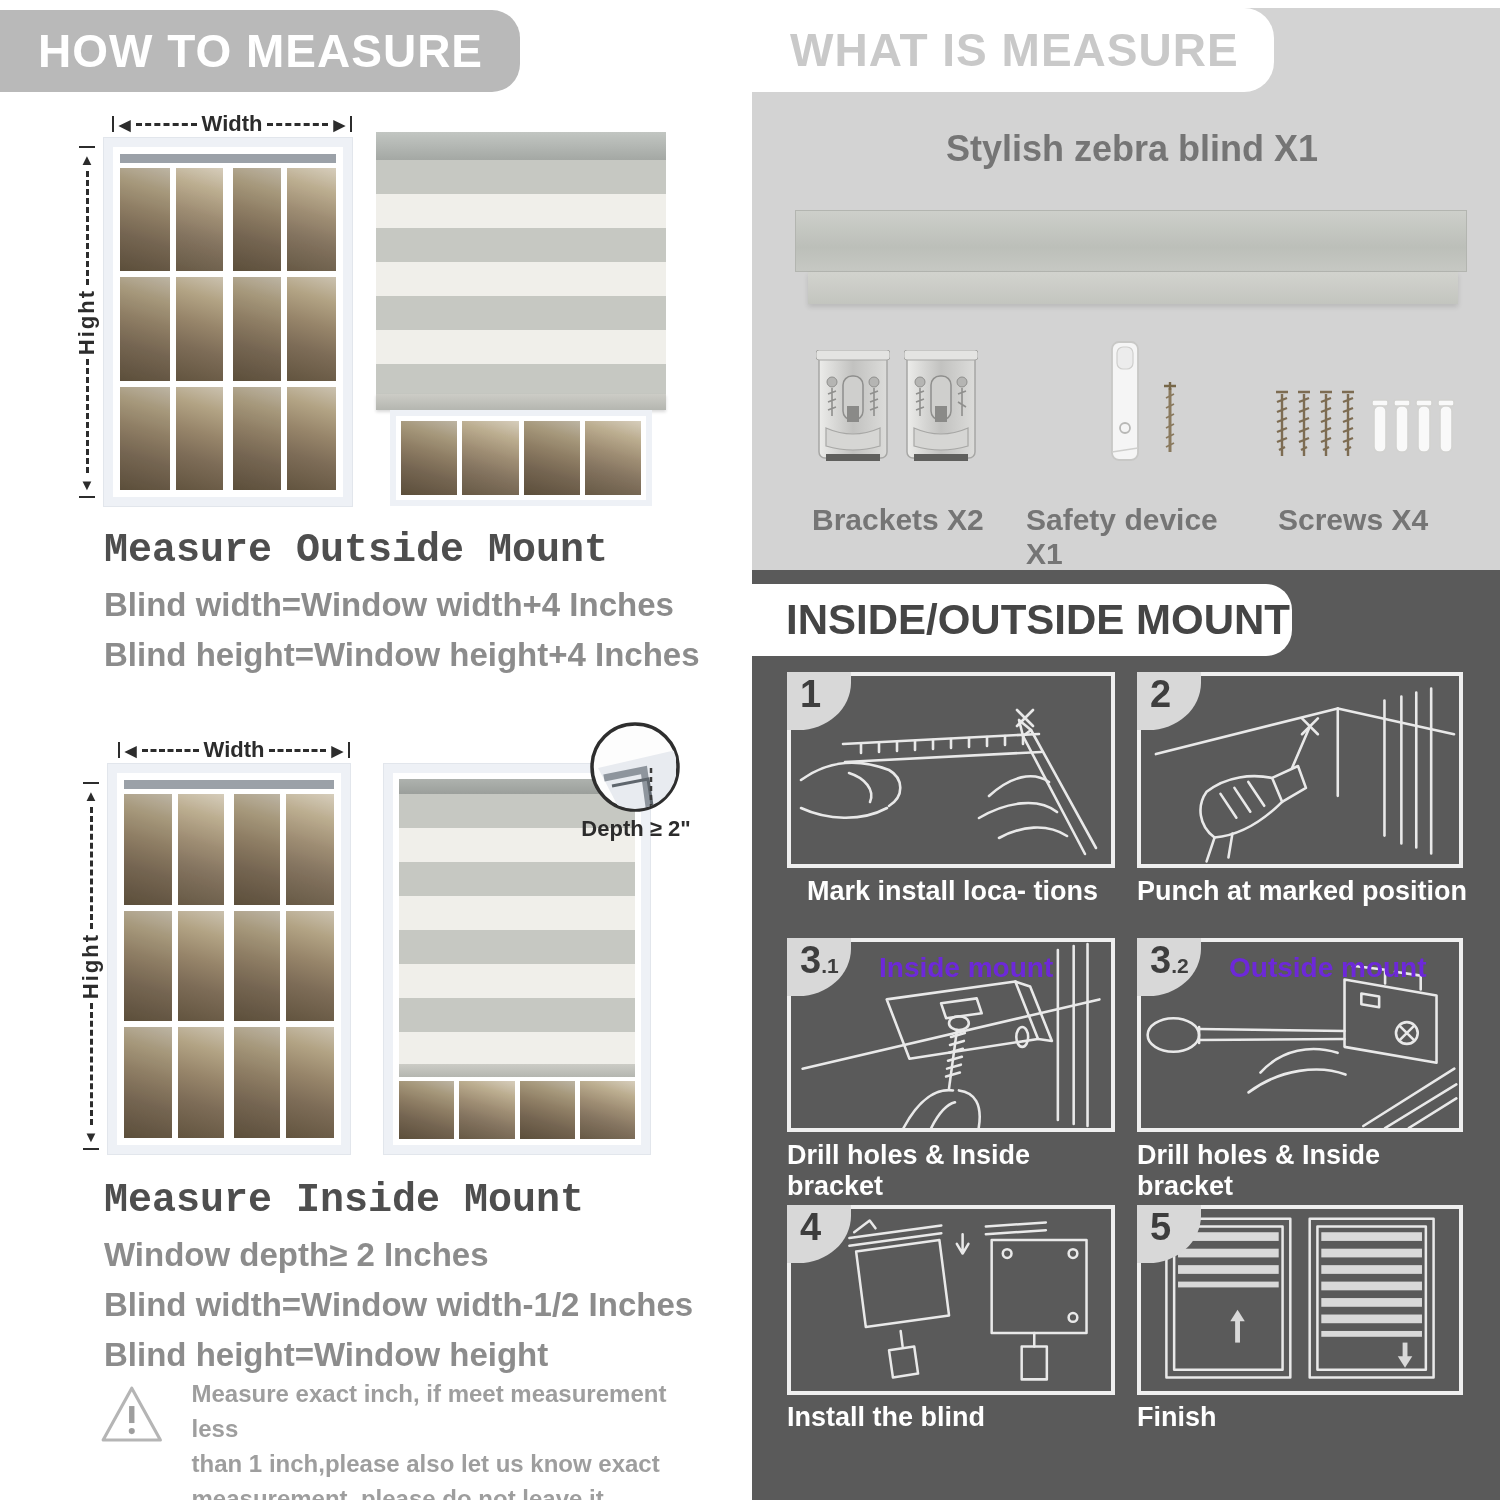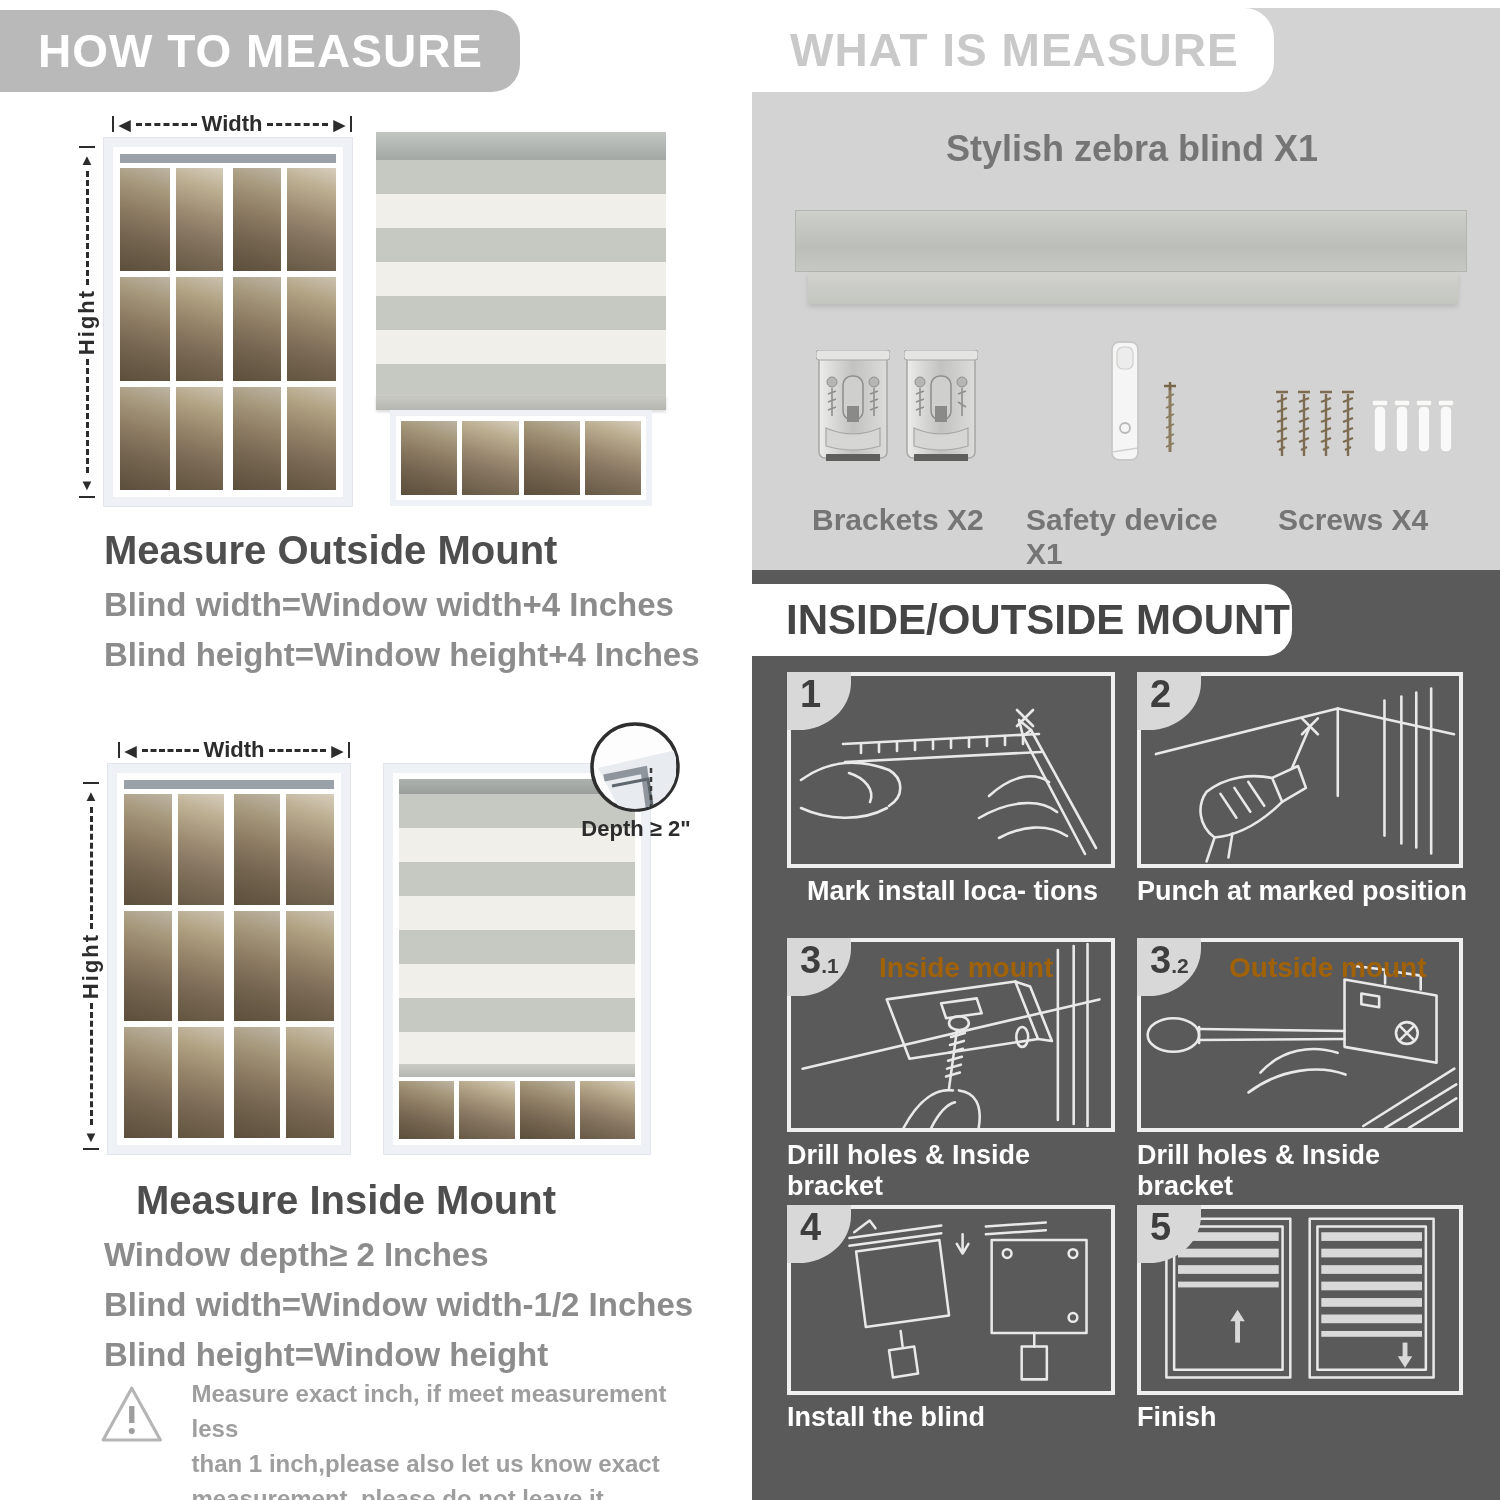--- a/index.html
+++ b/index.html
@@ -4,21 +4,21 @@
 <style>
   html,body{margin:0;padding:0;background:#fff;}
   #page{position:relative;width:1500px;height:1500px;background:#fff;overflow:hidden;
         font-family:"Liberation Sans",sans-serif;font-weight:bold;}
   .abs{position:absolute;}
 
   
   .hdr-left{left:0;top:10px;width:520px;height:82px;background:#b9b9b9;
     border-radius:0 28px 28px 0;display:flex;align-items:center;padding-left:38px;
     box-sizing:border-box;color:#ffffff;font-size:46px;letter-spacing:1px;}
-  .section-title{font-size:40px;color:#4e4e4e;}
+  .section-title{font-size:40px;color:#4e4e4e;font-family:Liberation Mono, monospace;}
   .body-line{font-size:33px;color:#8c8c8c;}
 
   
   .warrow{display:flex;align-items:center;gap:5px;color:#2c2c2c;font-size:22px;}
   .warrow .dash{flex:1;border-top:3px dashed #2c2c2c;height:0;}
   .warrow .tick{width:2px;height:16px;background:#2c2c2c;}
   .warrow .ah{font-size:15px;line-height:1;}
   .varrow{display:flex;flex-direction:column;align-items:center;gap:4px;color:#2c2c2c;}
   .varrow .vdash{flex:1;border-left:3px dashed #2c2c2c;width:0;}
   .varrow .vtick{height:2px;width:16px;background:#2c2c2c;}
@@ -68,21 +68,21 @@
 
   .panel-bot{left:752px;top:570px;width:748px;height:930px;background:#5a5a5a;}
   .hdr-mount{left:752px;top:584px;width:540px;height:72px;background:#fff;border-radius:0 26px 26px 0;
     display:flex;align-items:center;padding-left:34px;box-sizing:border-box;color:#454545;font-size:42px;}
 
   .step-panel{border:4px solid #efefef;box-sizing:border-box;}
   .badge{position:absolute;top:-4px;left:-4px;width:64px;height:58px;background:#d8d8d8;
     border-radius:0 0 82% 0;display:flex;padding:1px 0 0 13px;box-sizing:border-box;
     color:#3e3e3e;font-size:38px;z-index:3;}
   .badge .sub{font-size:21px;margin-top:15px;}
-  .tag{position:absolute;left:88px;top:10px;color:#a16207;font-size:28px;z-index:3;}
+  .tag{position:absolute;left:88px;top:10px;color:#6d28d9;font-size:28px;z-index:3;}
   .caption{font-size:27px;color:#fff;}
   .art{position:absolute;left:0;top:0;width:100%;height:100%;}
   .line-art{stroke:#e9e9e9;fill:none;stroke-width:2.6;stroke-linecap:round;stroke-linejoin:round;}
 </style>
 </head>
 <body>
 
 <div id="page">
 
   <div class="abs hdr-left">
@@ -214,21 +214,21 @@
       <g clip-path="url(#magclip)">
         <path d="M10,48 L88,30 L88,94 L34,94 Z" fill="#e8ebf0"></path>
         <path d="M16,58 L56,50 L62,94" fill="none" stroke="#8e959d" stroke-width="7"></path>
         <path d="M24,66 L60,59 L65,92" fill="none" stroke="#5f666d" stroke-width="3"></path>
         <path d="M63,48 L63,94" stroke="#3a3a3a" stroke-width="2.5" stroke-dasharray="5,4" fill="none"></path>
       </g>
     </svg>
   </div>
   <div class="abs depth-lbl" style="left:556px;top:816px;width:160px;">Depth ≥ 2"</div>
 
-  <div class="abs section-title" style="left:104px;top:1178px;margin-left:32px;">Measure Inside Mount</div>
+  <div class="abs section-title" style="left:104px;top:1178px;">Measure Inside Mount</div>
   <div class="abs body-line" style="left:104px;top:1236px;">Window depth≥ 2 Inches</div>
   <div class="abs body-line" style="left:104px;top:1286px;">Blind width=Window width-1/2 Inches</div>
   <div class="abs body-line" style="left:104px;top:1336px;">Blind height=Window height</div>
 
   <div class="abs warning" style="left:96px;top:1376px;width:580px;">
     <svg width="78" height="78" viewBox="0 0 80 76">
       <path d="M40,8 L72,66 L8,66 Z" fill="none" stroke="#b5b5b5" stroke-width="3.5" stroke-linejoin="round"></path>
       <line x1="40" y1="28" x2="40" y2="47" stroke="#9e9e9e" stroke-width="6"></line>
       <circle cx="40" cy="56" r="3.4" fill="#9e9e9e"></circle>
     </svg>

